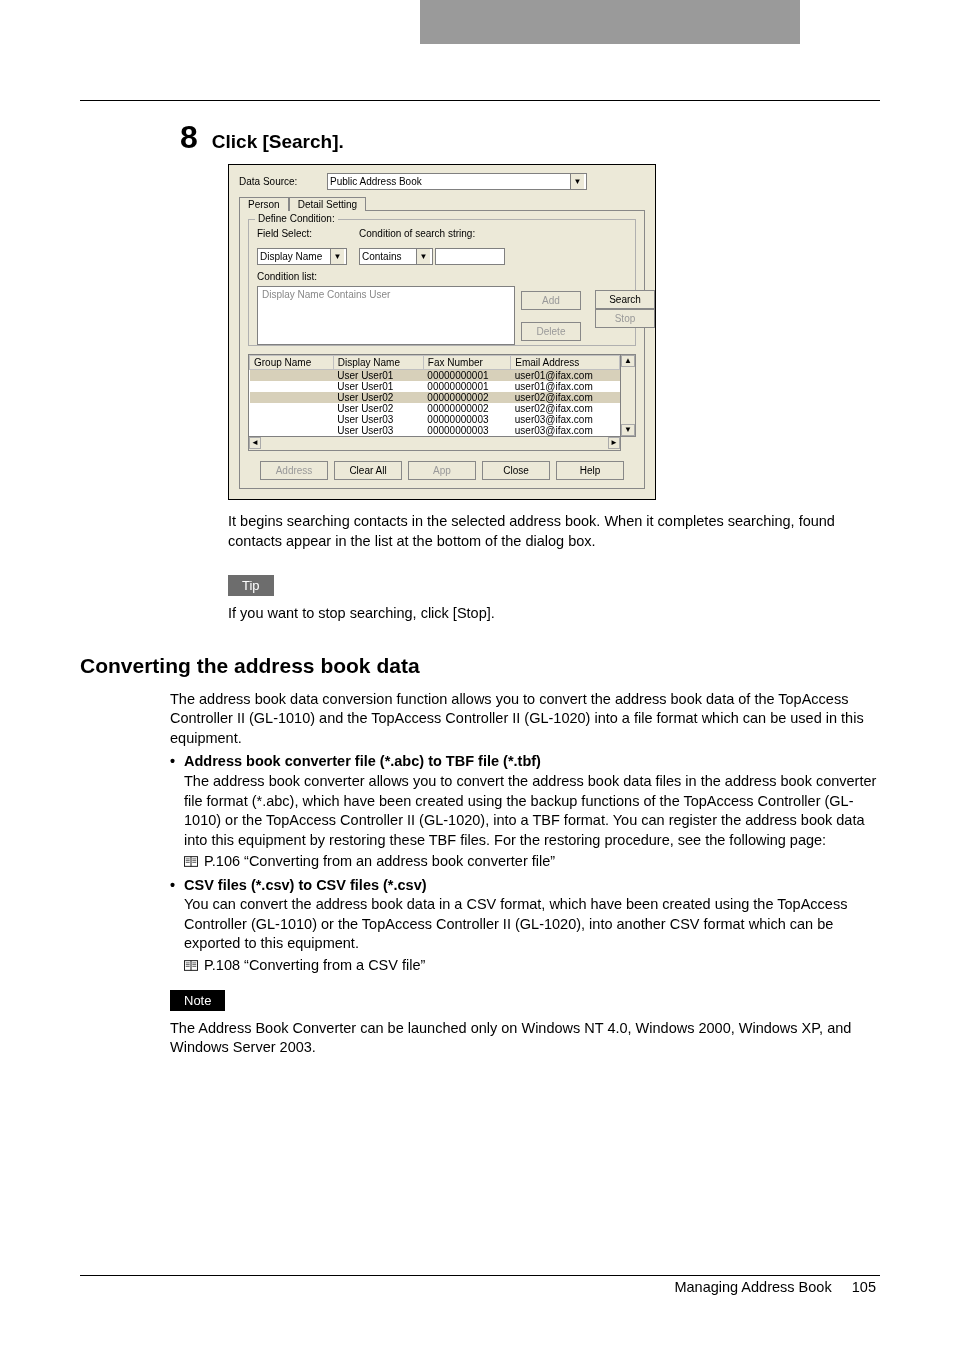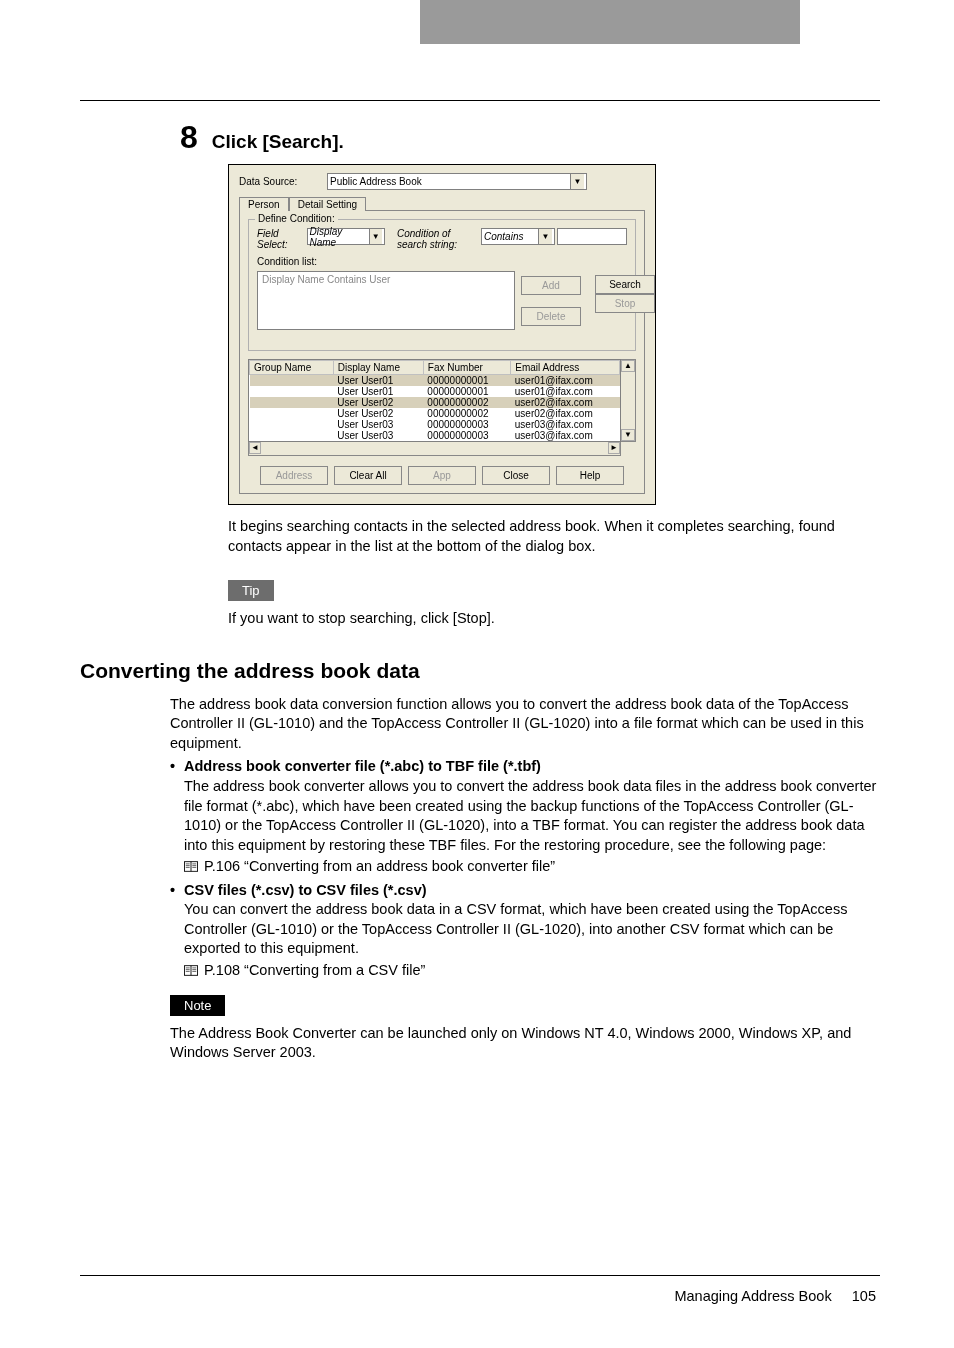--- a/index.html
+++ b/index.html
@@ -108,32 +108,32 @@
     position: relative;
     top: 1px;
   }
   .tab.active { background: #ece9d8; z-index: 2; }
   .tabpanel {
     border: 1px solid #888;
     padding: 8px;
   }
   .fieldset {
     border: 1px solid #b0b0b0;
-    padding: 8px 8px 20px 8px;
+    padding: 8px 8px 0 8px;
     position: relative;
   }
   .fieldset-label {
     position: absolute;
     top: -7px; left: 6px;
     background: #ece9d8;
     padding: 0 3px;
     font-size: 10px;
   }
   .cond-row { display: flex; gap: 12px; align-items: flex-end; }
-  .cond-col { display: flex; gap: 2px; font-style: italic; }
+  .cond-col { display: flex; flex-direction: column; gap: 9px; }
   .listbox {
     background: #fff;
     border: 1px solid #808080;
     width: 258px; height: 59px;
     padding: 2px 4px;
     font-size: 10px;
     color: #888;
   }
   .sidebtns { display: flex; flex-direction: column; gap: 12px; margin-left: 6px; justify-content: center; }
   .btn {
@@ -235,21 +235,21 @@
   .footer-rule {
     position: absolute;
     bottom: 72px;
     left: 80px;
     width: 800px;
     border: none;
     border-top: 1px solid #000;
   }
   .footer {
     position: absolute;
-    bottom: 44px;
+    bottom: 53px;
     right: 78px;
     font-size: 14.5px;
   }
 </style>
 </head>
 <body>
 
 <div class="top-gray"></div>
 
 <div class="page">

